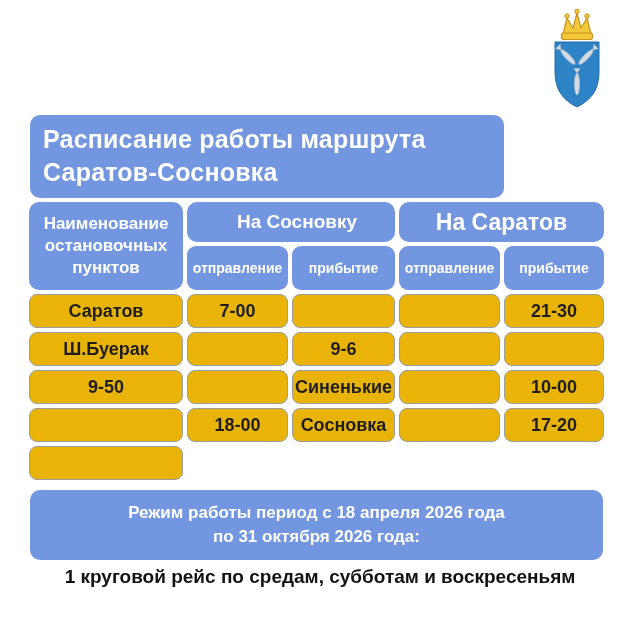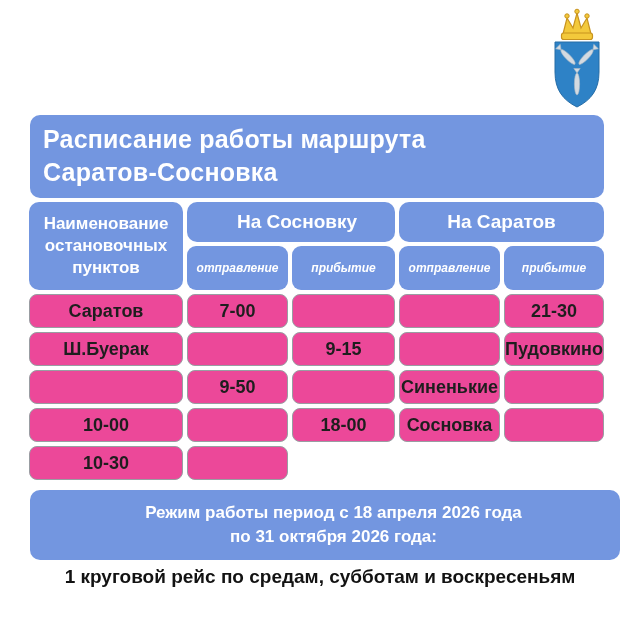--- a/index.html
+++ b/index.html
@@ -3,55 +3,55 @@
 <meta charset="utf-8">
 <style>
   html,body{margin:0;padding:0;}
   body{
     width:640px;height:640px;position:relative;overflow:hidden;
     background:#ffffff;
     font-family:"Liberation Sans","DejaVu Sans",sans-serif;
   }
   .arms{position:absolute;left:549px;top:8px;width:56px;height:102px;}
   .title-box{
-    position:absolute;left:30px;top:115px;width:574px;height:83px;
+    position:absolute;left:30px;top:115px;width:474px;height:83px;
     background:#7396E0;border-radius:10px;box-sizing:border-box;
     padding:8px 12px 0 13px;color:#ffffff;font-weight:700;
     font-size:25px;line-height:33px;letter-spacing:.2px;
   }
   .schedule-header,.schedule-body{
     position:absolute;left:29px;
     display:grid;grid-template-columns:154px 101px 103px 101px 100px;
     column-gap:4px;row-gap:4px;
   }
   .schedule-header{top:202px;grid-template-rows:40px 44px;}
   .schedule-body{top:294px;grid-auto-rows:34px;}
   .hdr{
     background:#7396E0;border-radius:10px;color:#ffffff;
     display:flex;align-items:center;justify-content:center;text-align:center;
     font-weight:700;
   }
   .station-hdr{grid-column:1;grid-row:1/3;font-size:17px;line-height:22px;padding:0 7px;}
   .group1{grid-column:2/4;grid-row:1;font-size:19px;padding-left:12px;}
-  .group2{grid-column:4/6;grid-row:1;font-size:19px;}
-  .sub{font-size:12px;font-weight:700;border-radius:9px;font-style:italic;}
+  .group2{grid-column:4/6;grid-row:1;font-size:23px;}
+  .sub{font-size:14px;font-weight:700;border-radius:9px;}
   .sub.c2{grid-column:2;grid-row:2}
   .sub.c3{grid-column:3;grid-row:2}
   .sub.c4{grid-column:4;grid-row:2}
   .sub.c5{grid-column:5;grid-row:2}
   .cell{
-    background:#ec4899;border:1px solid #999da2;border-radius:8px;
+    background:#eab308;border:1px solid #999da2;border-radius:8px;
     display:flex;align-items:center;justify-content:center;
     color:#1e1e1e;font-weight:700;font-size:18px;box-sizing:border-box;
   }
   .banner{
     position:absolute;left:30px;top:490px;width:573px;height:70px;
     background:#7396E0;border-radius:10px;color:#ffffff;
     display:flex;flex-direction:column;align-items:center;justify-content:center;
-    font-weight:700;font-size:17px;line-height:24px;text-align:center;padding-left:17px;
+    font-weight:700;font-size:17px;line-height:24px;text-align:center;
   }
   .footer-note{
     position:absolute;left:0;top:566px;width:640px;
     text-align:center;color:#121212;font-weight:700;font-size:19px;
   }
 </style>
 </head>
 <body>
 
 <svg class="arms" viewBox="0 0 56 102" aria-hidden="true">
@@ -98,37 +98,36 @@
 
 <div class="schedule-body">
   <div class="cell">Саратов</div>
   <div class="cell">7-00</div>
   <div class="cell"></div>
   <div class="cell"></div>
   <div class="cell">21-30</div>
 
   <div class="cell">Ш.Буерак</div>
   <div class="cell"></div>
-  <div class="cell">9-15</div>
+  <div class="cell">9-6</div>
   <div class="cell"></div>
 
-  <div class="cell">Пудовкино</div>
   <div class="cell"></div>
   <div class="cell">9-50</div>
   <div class="cell"></div>
 
   <div class="cell">Синенькие</div>
   <div class="cell"></div>
   <div class="cell">10-00</div>
   <div class="cell"></div>
   <div class="cell">18-00</div>
 
   <div class="cell">Сосновка</div>
   <div class="cell"></div>
-  <div class="cell">10-30</div>
+  <div class="cell">17-20</div>
   <div class="cell"></div>
 </div>
 
 <div class="banner">
   <div>Режим работы период с 18 апреля 2026 года</div>
   <div>по 31 октября 2026 года:</div>
 </div>
 
 <div class="footer-note">1 круговой рейс по средам, субботам и воскресеньям</div>
 

